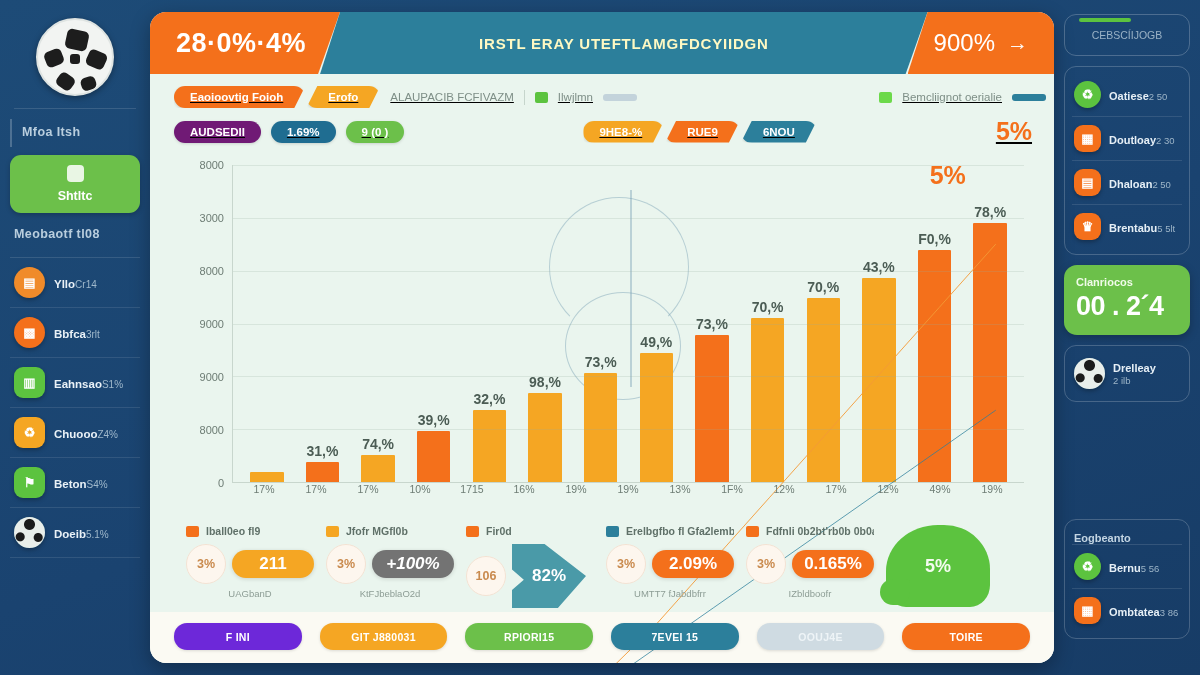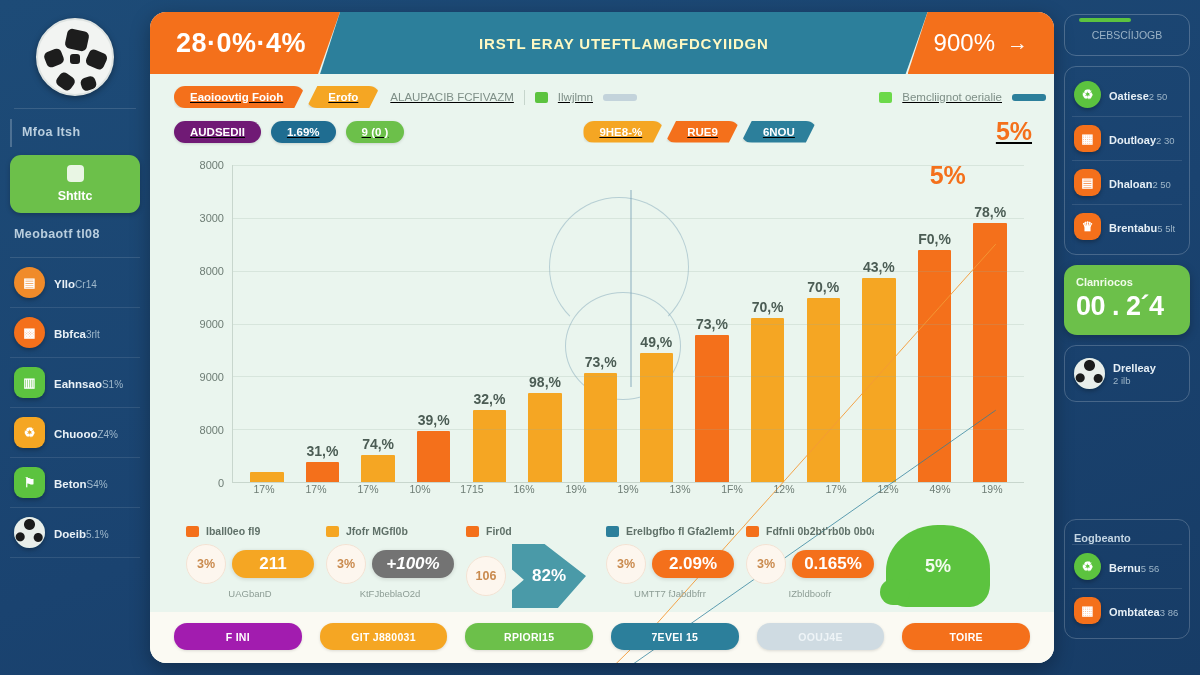--- a/index.html
+++ b/index.html
@@ -554,21 +554,21 @@
             <div class="st-sub">IZbldboofr</div>
           </div>
           <div class="stat">
             <div class="st-body">
               <span class="shape-leaf">5%</span>
             </div>
           </div>
         </div>
 
       <div class="btnbar" id="btnbar">
-          <div class="abtn" style="background: #a21caf;">F INI</div>
+          <div class="abtn" style="background: #6d28d9;">F INI</div>
           <div class="abtn" style="background: rgb(245, 166, 35);">GIT J880031</div>
           <div class="abtn" style="background: rgb(108, 192, 74);">RPIORI15</div>
           <div class="abtn" style="background: rgb(44, 127, 155);">7EVEl 15</div>
           <div class="abtn" style="background: rgb(207, 219, 226); color: rgb(238, 244, 247);">OOUJ4E</div>
           <div class="abtn" style="background: rgb(244, 112, 27);">TOIRE</div>
         </div>
     </div>
   </main>
 
   <aside class="rsb">

